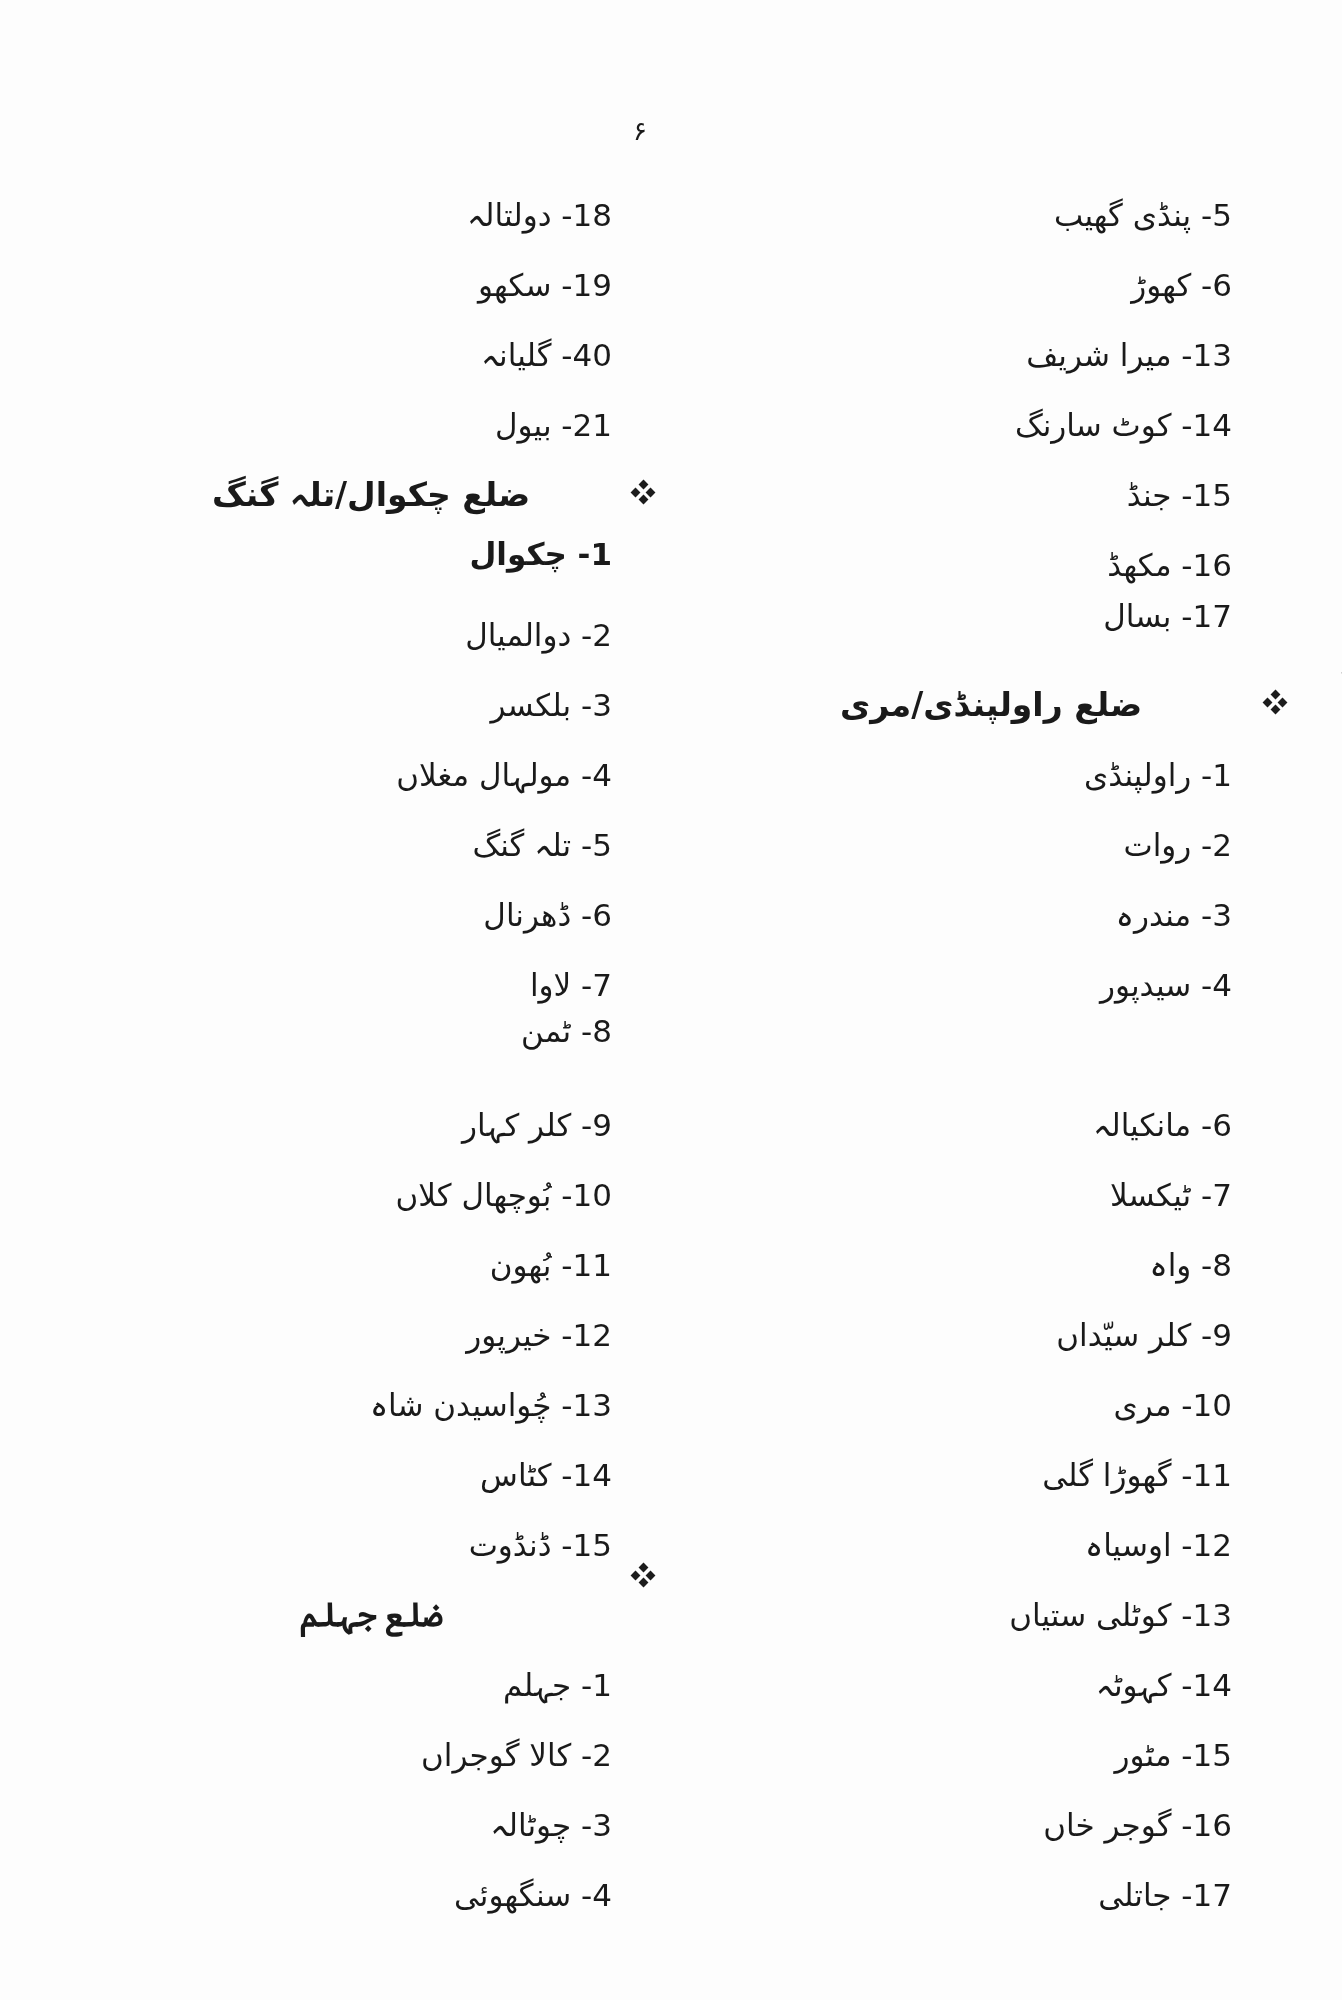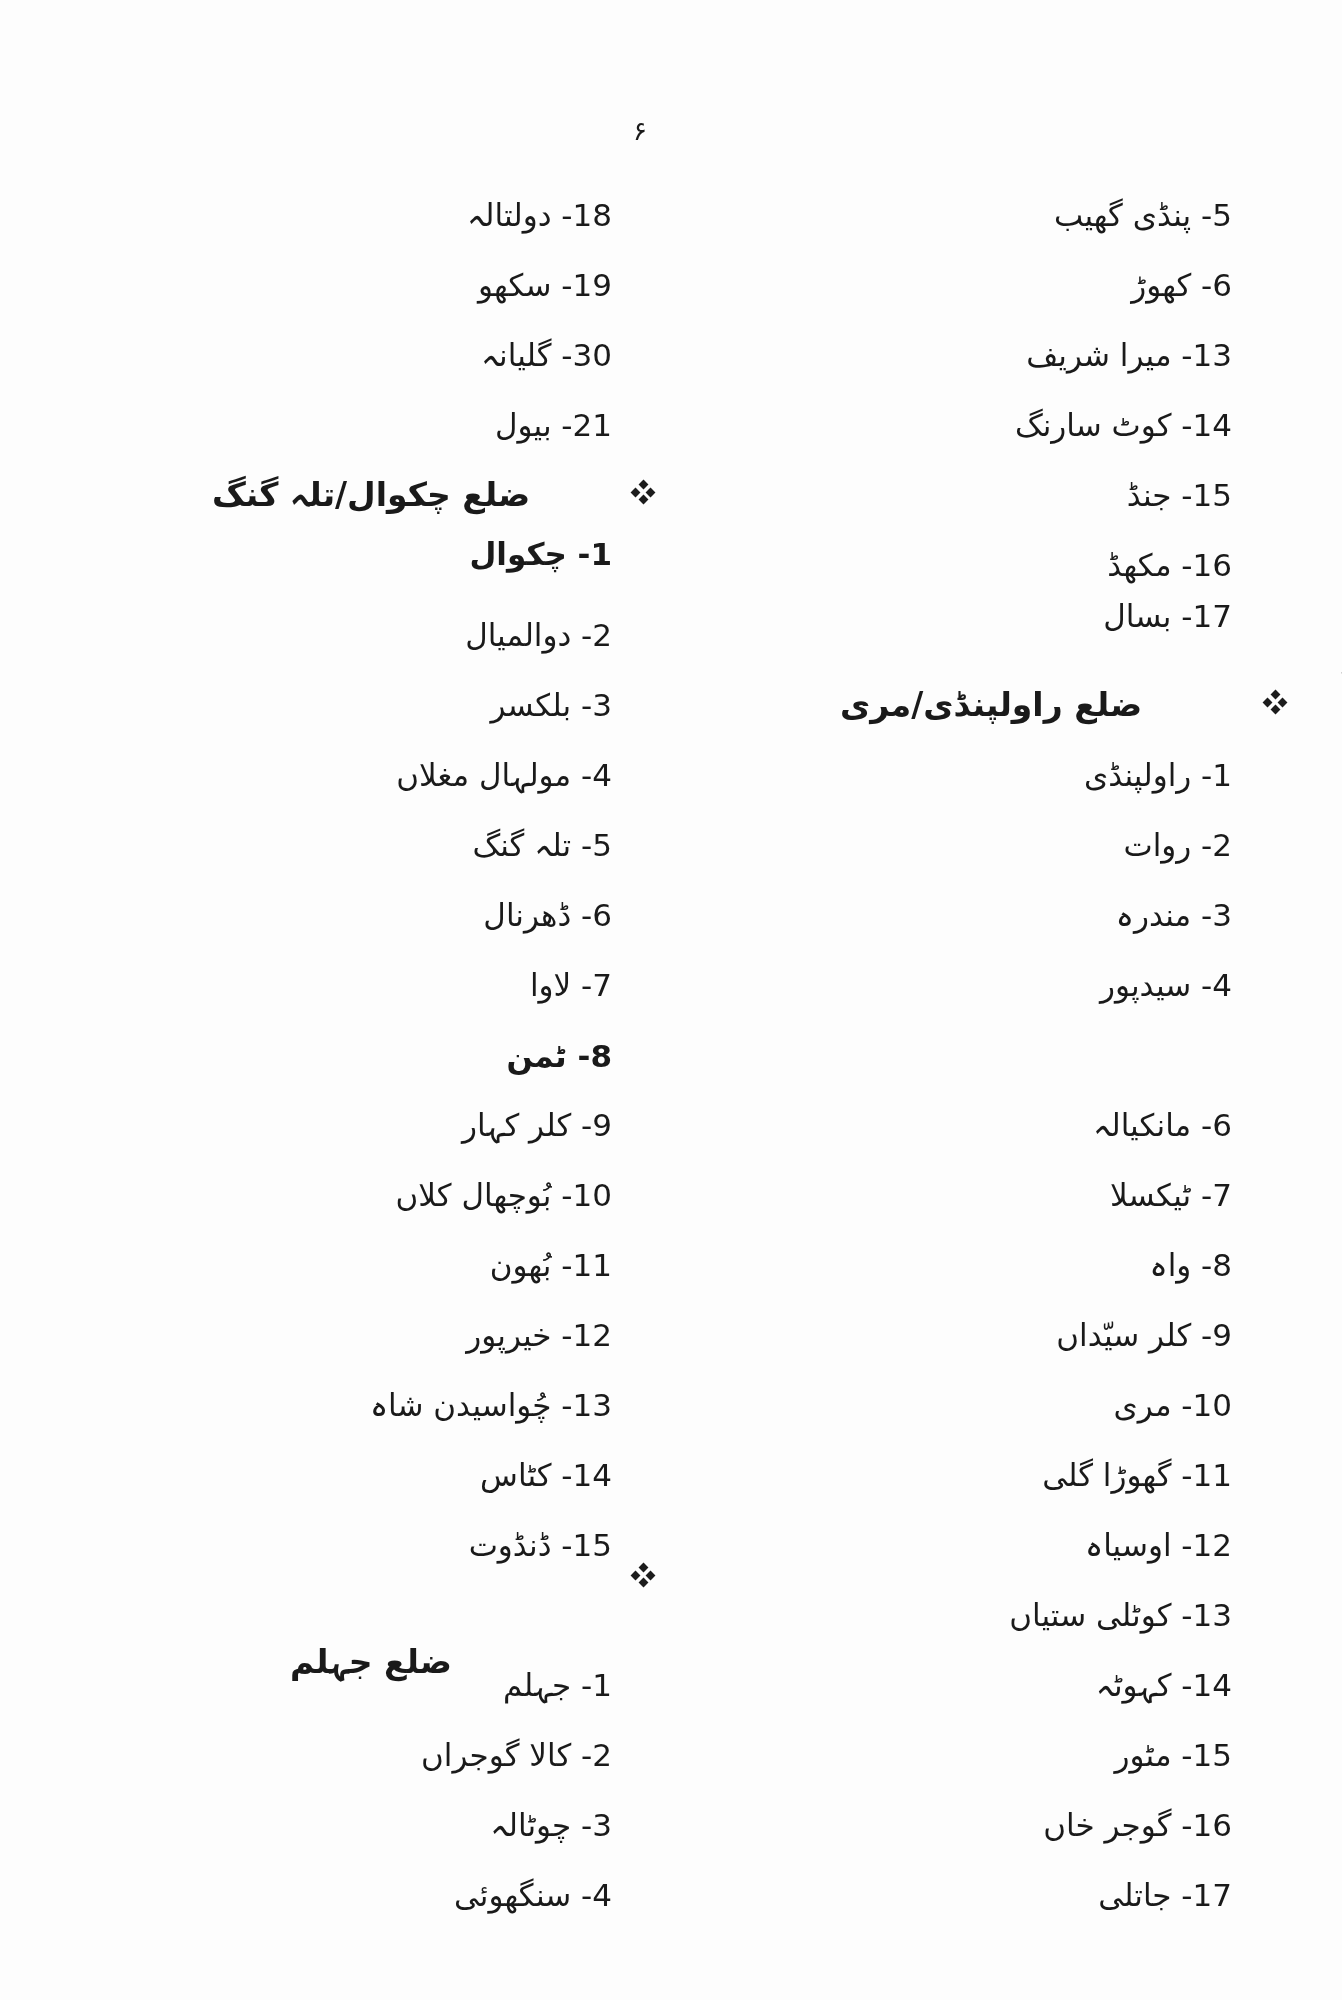--- a/index.html
+++ b/index.html
@@ -92,39 +92,39 @@
       <div class="row page" dir="rtl" style="top: 1459.2px;">۱۴۳</div>
       <div class="row page" dir="rtl" style="top: 1594.8px;">۱۴۶</div>
       <div class="row page" dir="rtl" style="top: 1662.6px;">۱۵۱</div>
       <div class="row page" dir="rtl" style="top: 1730.4px;">۱۵۲</div>
       <div class="row page" dir="rtl" style="top: 1798.2px;">۱۵۲</div>
     </div>
 
   <div id="col-left-entries" class="col">
       <div class="row entry" dir="rtl" style="top: 181px;">18- دولتالہ</div>
       <div class="row entry" dir="rtl" style="top: 251px;">19- سکھو</div>
-      <div class="row entry" dir="rtl" style="top: 321px;">30- گلیانہ</div>
+      <div class="row entry" dir="rtl" style="top: 321px;">40- گلیانہ</div>
       <div class="row entry" dir="rtl" style="top: 391px;">21- بیول</div>
       <div class="row heading" dir="rtl" style="top: 461px;">ضلع چکوال/تلہ گنگ</div>
       <div class="row entry" dir="rtl" style="top: 520px; font-weight: bold;">1- چکوال</div>
       <div class="row entry" dir="rtl" style="top: 601px;">2- دوالمیال</div>
       <div class="row entry" dir="rtl" style="top: 671px;">3- بلکسر</div>
       <div class="row entry" dir="rtl" style="top: 741px;">4- مولہال مغلاں</div>
       <div class="row entry" dir="rtl" style="top: 811px;">5- تلہ گنگ</div>
       <div class="row entry" dir="rtl" style="top: 881px;">6- ڈھرنال</div>
       <div class="row entry" dir="rtl" style="top: 951px;">7- لاوا</div>
-      <div class="row entry" dir="rtl" style="top: 1022px; font-weight: bold;">8- ٹمن</div>
+      <div class="row entry" dir="rtl" style="top: 997px;">8- ٹمن</div>
       <div class="row entry" dir="rtl" style="top: 1091px;">9- کلر کہار</div>
       <div class="row entry" dir="rtl" style="top: 1161px;">10- بُوچھال کلاں</div>
       <div class="row entry" dir="rtl" style="top: 1231px;">11- بُھون</div>
       <div class="row entry" dir="rtl" style="top: 1301px;">12- خیرپور</div>
       <div class="row entry" dir="rtl" style="top: 1371px;">13- چُواسیدن شاہ</div>
       <div class="row entry" dir="rtl" style="top: 1441px;">14- کٹاس</div>
       <div class="row entry" dir="rtl" style="top: 1511px;">15- ڈنڈوت</div>
-      <div class="row heading" dir="rtl" style="top: 1628px;">ضلع جہلم</div>
+      <div class="row heading" dir="rtl" style="top: 1581px; font-family: Liberation Serif, serif;">ضلع جہلم</div>
       <div class="row entry" dir="rtl" style="top: 1651px;">1- جہلم</div>
       <div class="row entry" dir="rtl" style="top: 1721px;">2- کالا گوجراں</div>
       <div class="row entry" dir="rtl" style="top: 1791px;">3- چوٹالہ</div>
       <div class="row entry" dir="rtl" style="top: 1861px;">4- سنگھوئی</div>
     </div>
 
   <div id="col-mid-pages" class="col">
       <div class="row page" dir="rtl" style="top: 172px;">۸۷</div>
       <div class="row page" dir="rtl" style="top: 238.8px;">۸۸</div>
       <div class="row page" dir="rtl" style="top: 305.6px;">۸۸</div>

